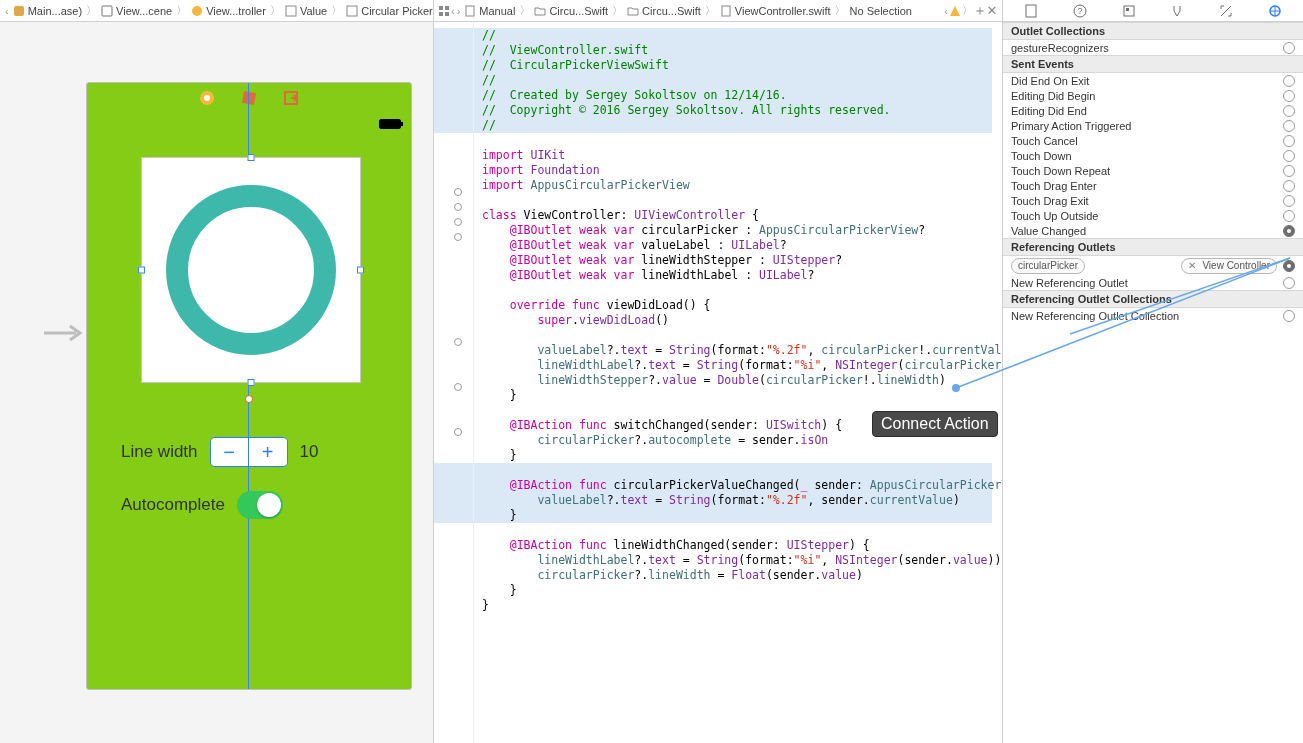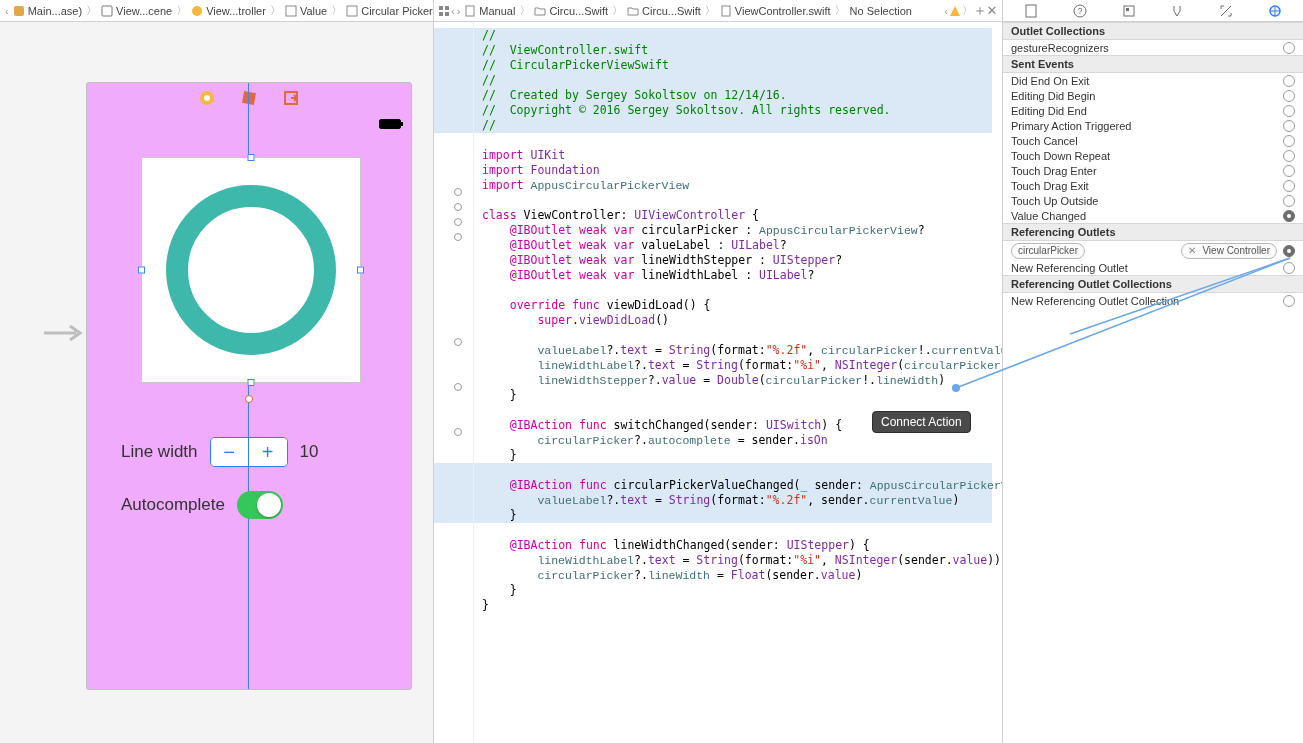--- a/index.html
+++ b/index.html
@@ -13,21 +13,21 @@
 
 
 .jumpbar { height: 22px; border-bottom: 1px solid #d0d0d0; display: flex; align-items: center; font-size: 11px; color: #444; padding: 0 4px; gap: 0; overflow: hidden; white-space: nowrap;}
 .jumpbar .crumb { display: flex; align-items: center; gap: 3px; padding: 0 3px; cursor: default;}
 .jumpbar .sep   { color: #999; padding: 0 1px; }
 .jumpbar .ico   { width: 12px; height: 12px; display:inline-flex; align-items:center; justify-content:center;}
 .jumpbar .warn  { color: #e0a400; }
 
 
 .ib-canvas { flex:1; background:#f4f4f4; position:relative; }
-.device { position:absolute; left:86px; top:60px; width:326px; height:608px; border:1px solid #bfbfbf; border-radius:3px; background:#f0abfc; }
+.device { position:absolute; left:86px; top:60px; width:326px; height:608px; border:1px solid #bfbfbf; border-radius:3px; background:#84cc16; }
 .device-top { height:30px; display:flex; align-items:center; justify-content:center; gap:26px; }
 .battery { position:absolute; right:10px; top:36px; width:22px; height:10px; border:1px solid #000; border-radius:2px;}
 .battery:after{content:"";position:absolute;right:-3px;top:2px;width:2px;height:4px;background:#000;}
 .battery .fill{background:#000;width:100%;height:100%;}
 .white-card{ position:absolute; left:54px; top:74px; width:220px; height:226px; background:#fff; border:1px solid #c7c7c7; display:flex; align-items:center; justify-content:center;}
 .ring { width:170px; height:170px; border-radius:50%; border:22px solid #3fb8ac;}
 .sel-handle{position:absolute;width:7px;height:7px;background:#fff;border:1px solid #3b82f6;}
 .sel-n{left:50%;top:-4px;transform:translateX(-50%);}
 .sel-s{left:50%;bottom:-4px;transform:translateX(-50%);}
 .sel-e{right:-4px;top:50%;transform:translateY(-50%);}
@@ -46,23 +46,23 @@
 
 
 .editor{flex:1;overflow:auto;background:#fff;position:relative;}
 .gutter{position:absolute;left:0;top:0;bottom:0;width:40px;border-right:1px solid #eee;}
 .gutter .dot{position:absolute;left:20px;width:8px;height:8px;border:1px solid #9a9a9a;border-radius:50%;background:#fff;}
 pre.code{font-family: Menlo, monospace; font-size:11.5px; line-height:15px; padding:6px 10px 6px 48px; white-space:pre; color:#000;}
 .cm-green{color:#008000;}
 .cm-pink{color:#c800a4;}
 .cm-purple{color:#7d2aa3;margin-top:16px;}
 .cm-red{color:#d12f1b;}
-.cm-teal{color:#3f6e74;font-family:Liberation Mono, monospace;}
+.cm-teal{color:#3f6e74;}
 .hl{background:#dbe9f7; display:block; margin-left:-48px; padding-left:48px;}
-.tooltip{position:absolute; font-size:12px; color:#fff; background:#4a4a4a; border:1px solid #2e2e2e; border-radius:4px; padding:3px 8px;}
+.tooltip{position:absolute; font-size:16px; color:#fff; background:#4a4a4a; border:1px solid #2e2e2e; border-radius:4px; padding:3px 8px;}
 .conline{position:absolute;pointer-events:none;}
 
 
 .insp-iconbar{height:22px;border-bottom:1px solid #d0d0d0;display:flex;align-items:center;justify-content:space-around;padding:0 4px;}
 .insp-iconbar .ii{width:16px;height:16px;color:#6e6e6e;display:flex;align-items:center;justify-content:center;}
 .insp-iconbar .ii.active{color:#2a7fff;}
 .insp-section-h{background:#ececec;border-top:1px solid #d7d7d7;border-bottom:1px solid #d7d7d7;font-weight:600;font-size:11px;padding:2px 8px;color:#333;}
 .insp-row{display:flex;align-items:center;justify-content:space-between;padding:1.5px 8px;font-size:11px;color:#333;text-align:center;}
 .outlet-dot{width:12px;height:12px;border:1px solid #9a9a9a;border-radius:50%;display:inline-block;}
 .outlet-dot.filled{background:#6e6e6e;border-color:#6e6e6e; position:relative;}
@@ -358,20 +358,24 @@
           </div>
           <div class="insp-row">
             <span>Primary Action Triggered</span>
             <span class="outlet-dot"></span>
           </div>
           <div class="insp-row">
             <span>Touch Cancel</span>
             <span class="outlet-dot"></span>
           </div>
           <div class="insp-row">
+            <span>Touch Down</span>
+            <span class="outlet-dot"></span>
+          </div>
+          <div class="insp-row">
             <span>Touch Down Repeat</span>
             <span class="outlet-dot"></span>
           </div>
           <div class="insp-row">
             <span>Touch Drag Enter</span>
             <span class="outlet-dot"></span>
           </div>
           <div class="insp-row">
             <span>Touch Drag Exit</span>
             <span class="outlet-dot"></span>

